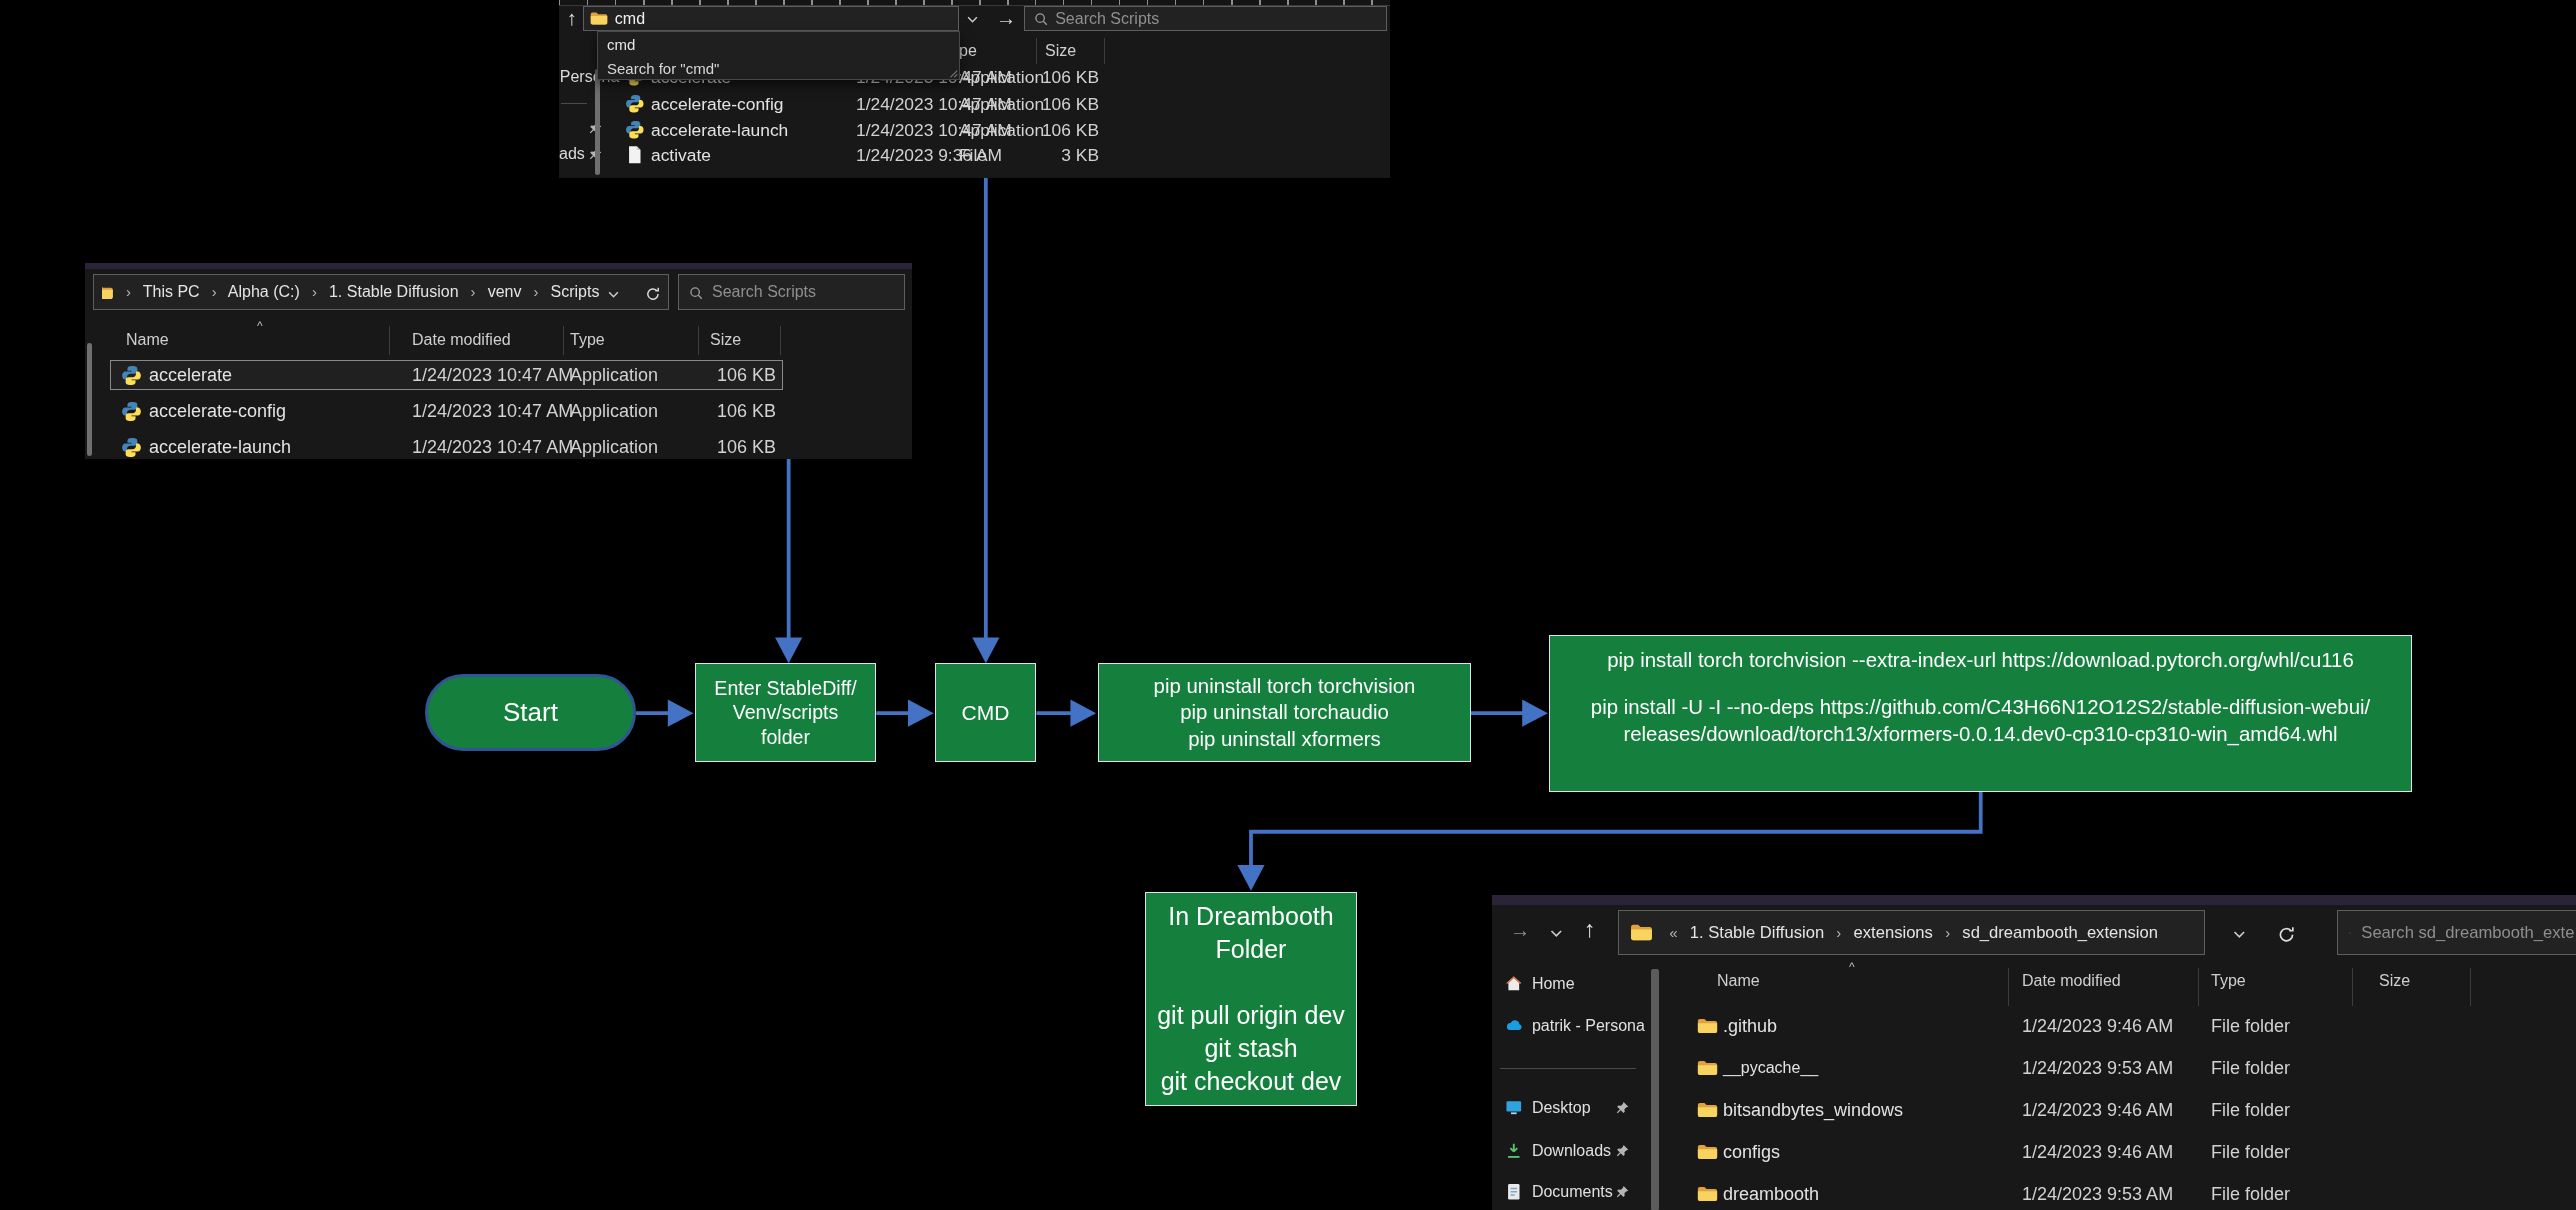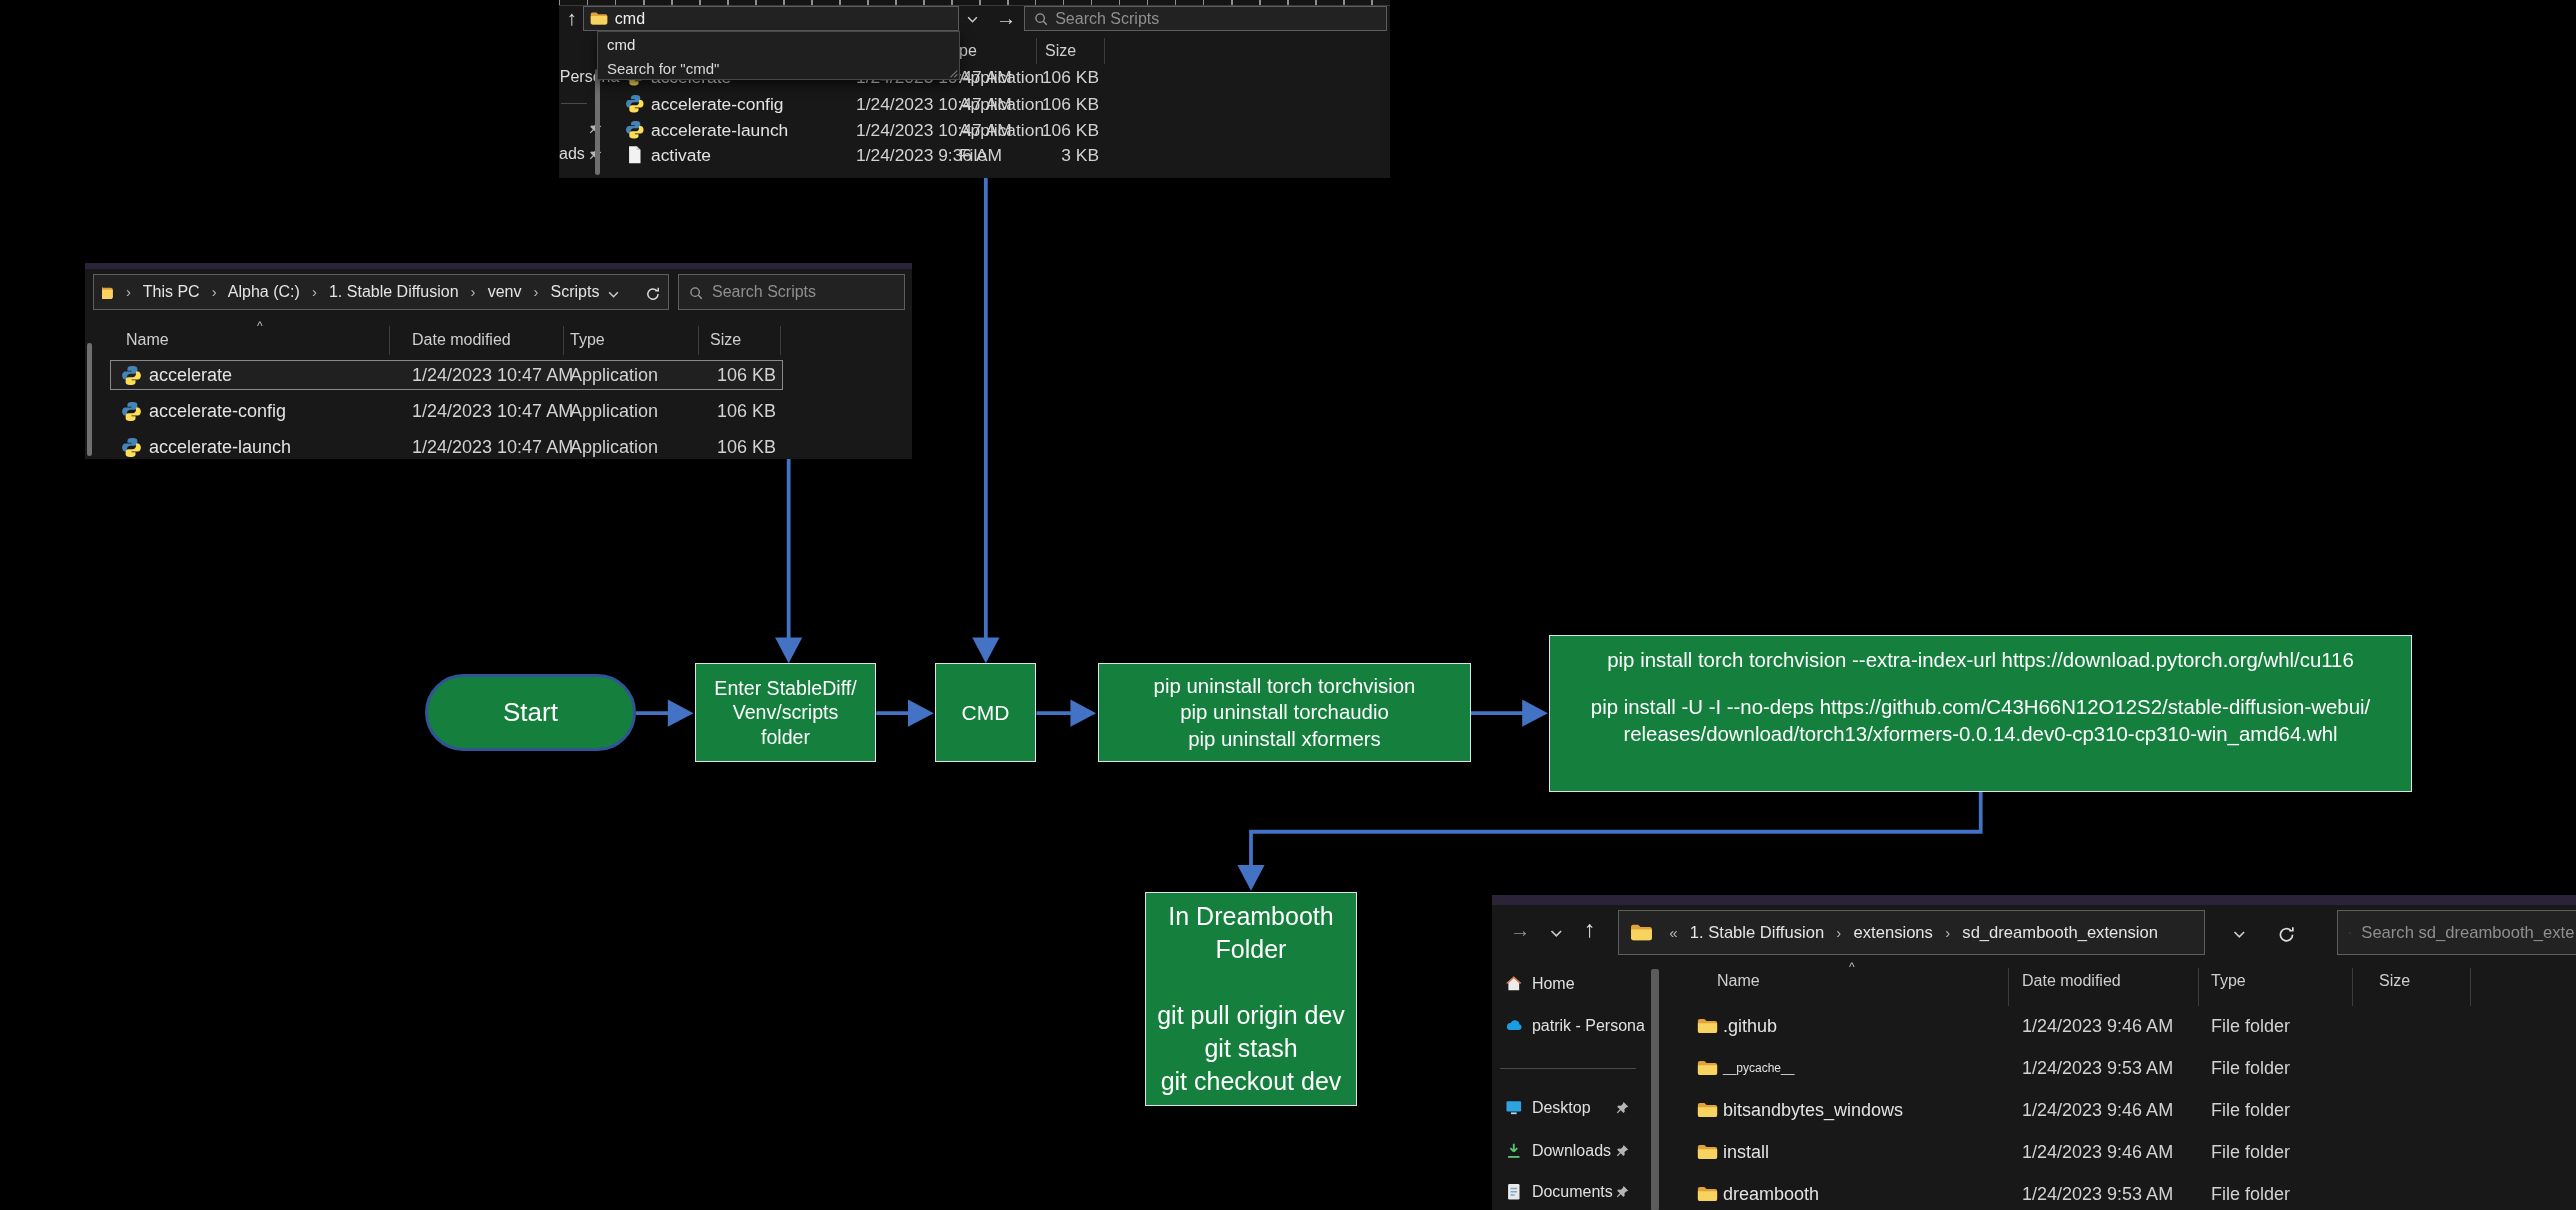--- a/index.html
+++ b/index.html
@@ -402,37 +402,37 @@
           <use href="#ic-folder"></use>
         </svg>
       <span class="cell" style="left:231px;font-size:18px;">.github</span>
       <span class="cell dim" style="left:530px;font-size:18px;">1/24/2023 9:46 AM</span>
       <span class="cell dim" style="left:719px;font-size:18px;">File folder</span>
     </div>
     <div class="row" style="top:158px;height:30px;">
       <svg class="abs" style="left:205px;top:6px;" width="21" height="18" viewBox="0 0 24 20">
           <use href="#ic-folder"></use>
         </svg>
-      <span class="cell" style="left:231px;font-size:12px;">__pycache__</span>
+      <span class="cell" style="left:231px;font-size:16px;">__pycache__</span>
       <span class="cell dim" style="left:530px;font-size:18px;">1/24/2023 9:53 AM</span>
       <span class="cell dim" style="left:719px;font-size:18px;">File folder</span>
     </div>
     <div class="row" style="top:200px;height:30px;">
       <svg class="abs" style="left:205px;top:6px;" width="21" height="18" viewBox="0 0 24 20">
           <use href="#ic-folder"></use>
         </svg>
       <span class="cell" style="left:231px;font-size:18px;">bitsandbytes_windows</span>
       <span class="cell dim" style="left:530px;font-size:18px;">1/24/2023 9:46 AM</span>
       <span class="cell dim" style="left:719px;font-size:18px;">File folder</span>
     </div>
     <div class="row" style="top:242px;height:30px;">
       <svg class="abs" style="left:205px;top:6px;" width="21" height="18" viewBox="0 0 24 20">
           <use href="#ic-folder"></use>
         </svg>
-      <span class="cell" style="left:231px;font-size:18px;">install</span>
+      <span class="cell" style="left:231px;font-size:18px;">configs</span>
       <span class="cell dim" style="left:530px;font-size:18px;">1/24/2023 9:46 AM</span>
       <span class="cell dim" style="left:719px;font-size:18px;">File folder</span>
     </div>
     <div class="row" style="top:284px;height:30px;">
       <svg class="abs" style="left:205px;top:6px;" width="21" height="18" viewBox="0 0 24 20">
           <use href="#ic-folder"></use>
         </svg>
       <span class="cell" style="left:231px;font-size:18px;">dreambooth</span>
       <span class="cell dim" style="left:530px;font-size:18px;">1/24/2023 9:53 AM</span>
       <span class="cell dim" style="left:719px;font-size:18px;">File folder</span>

